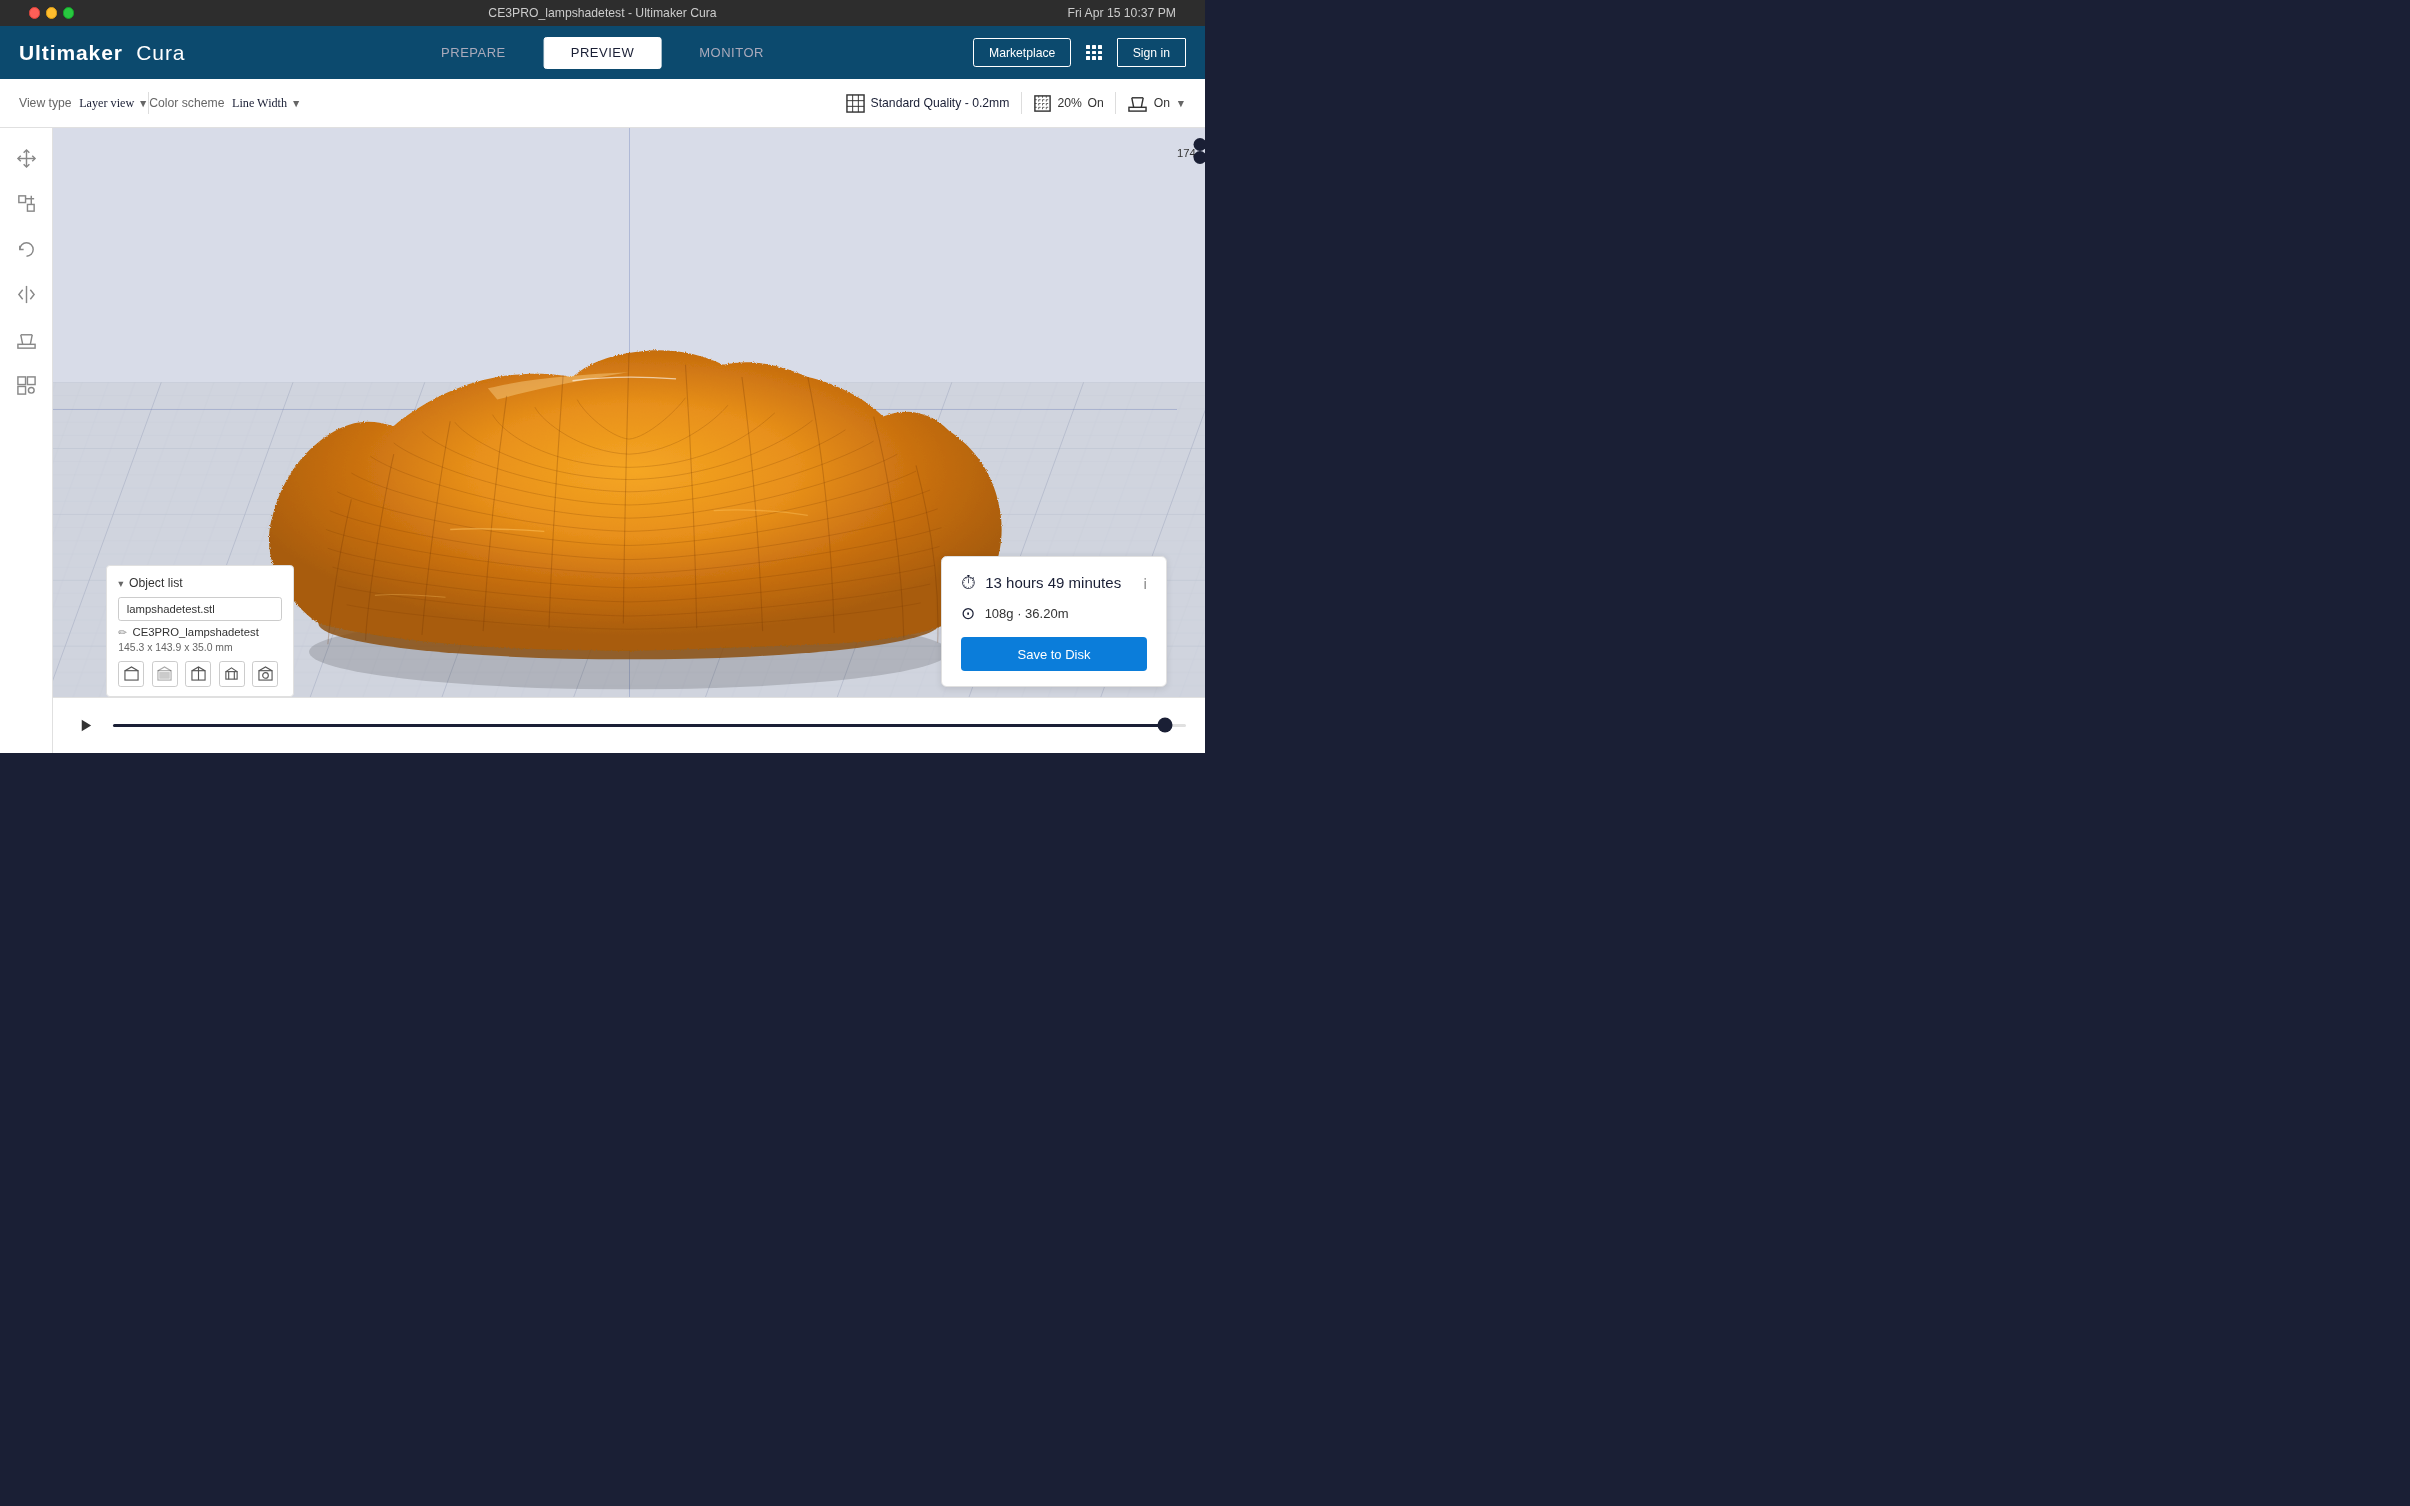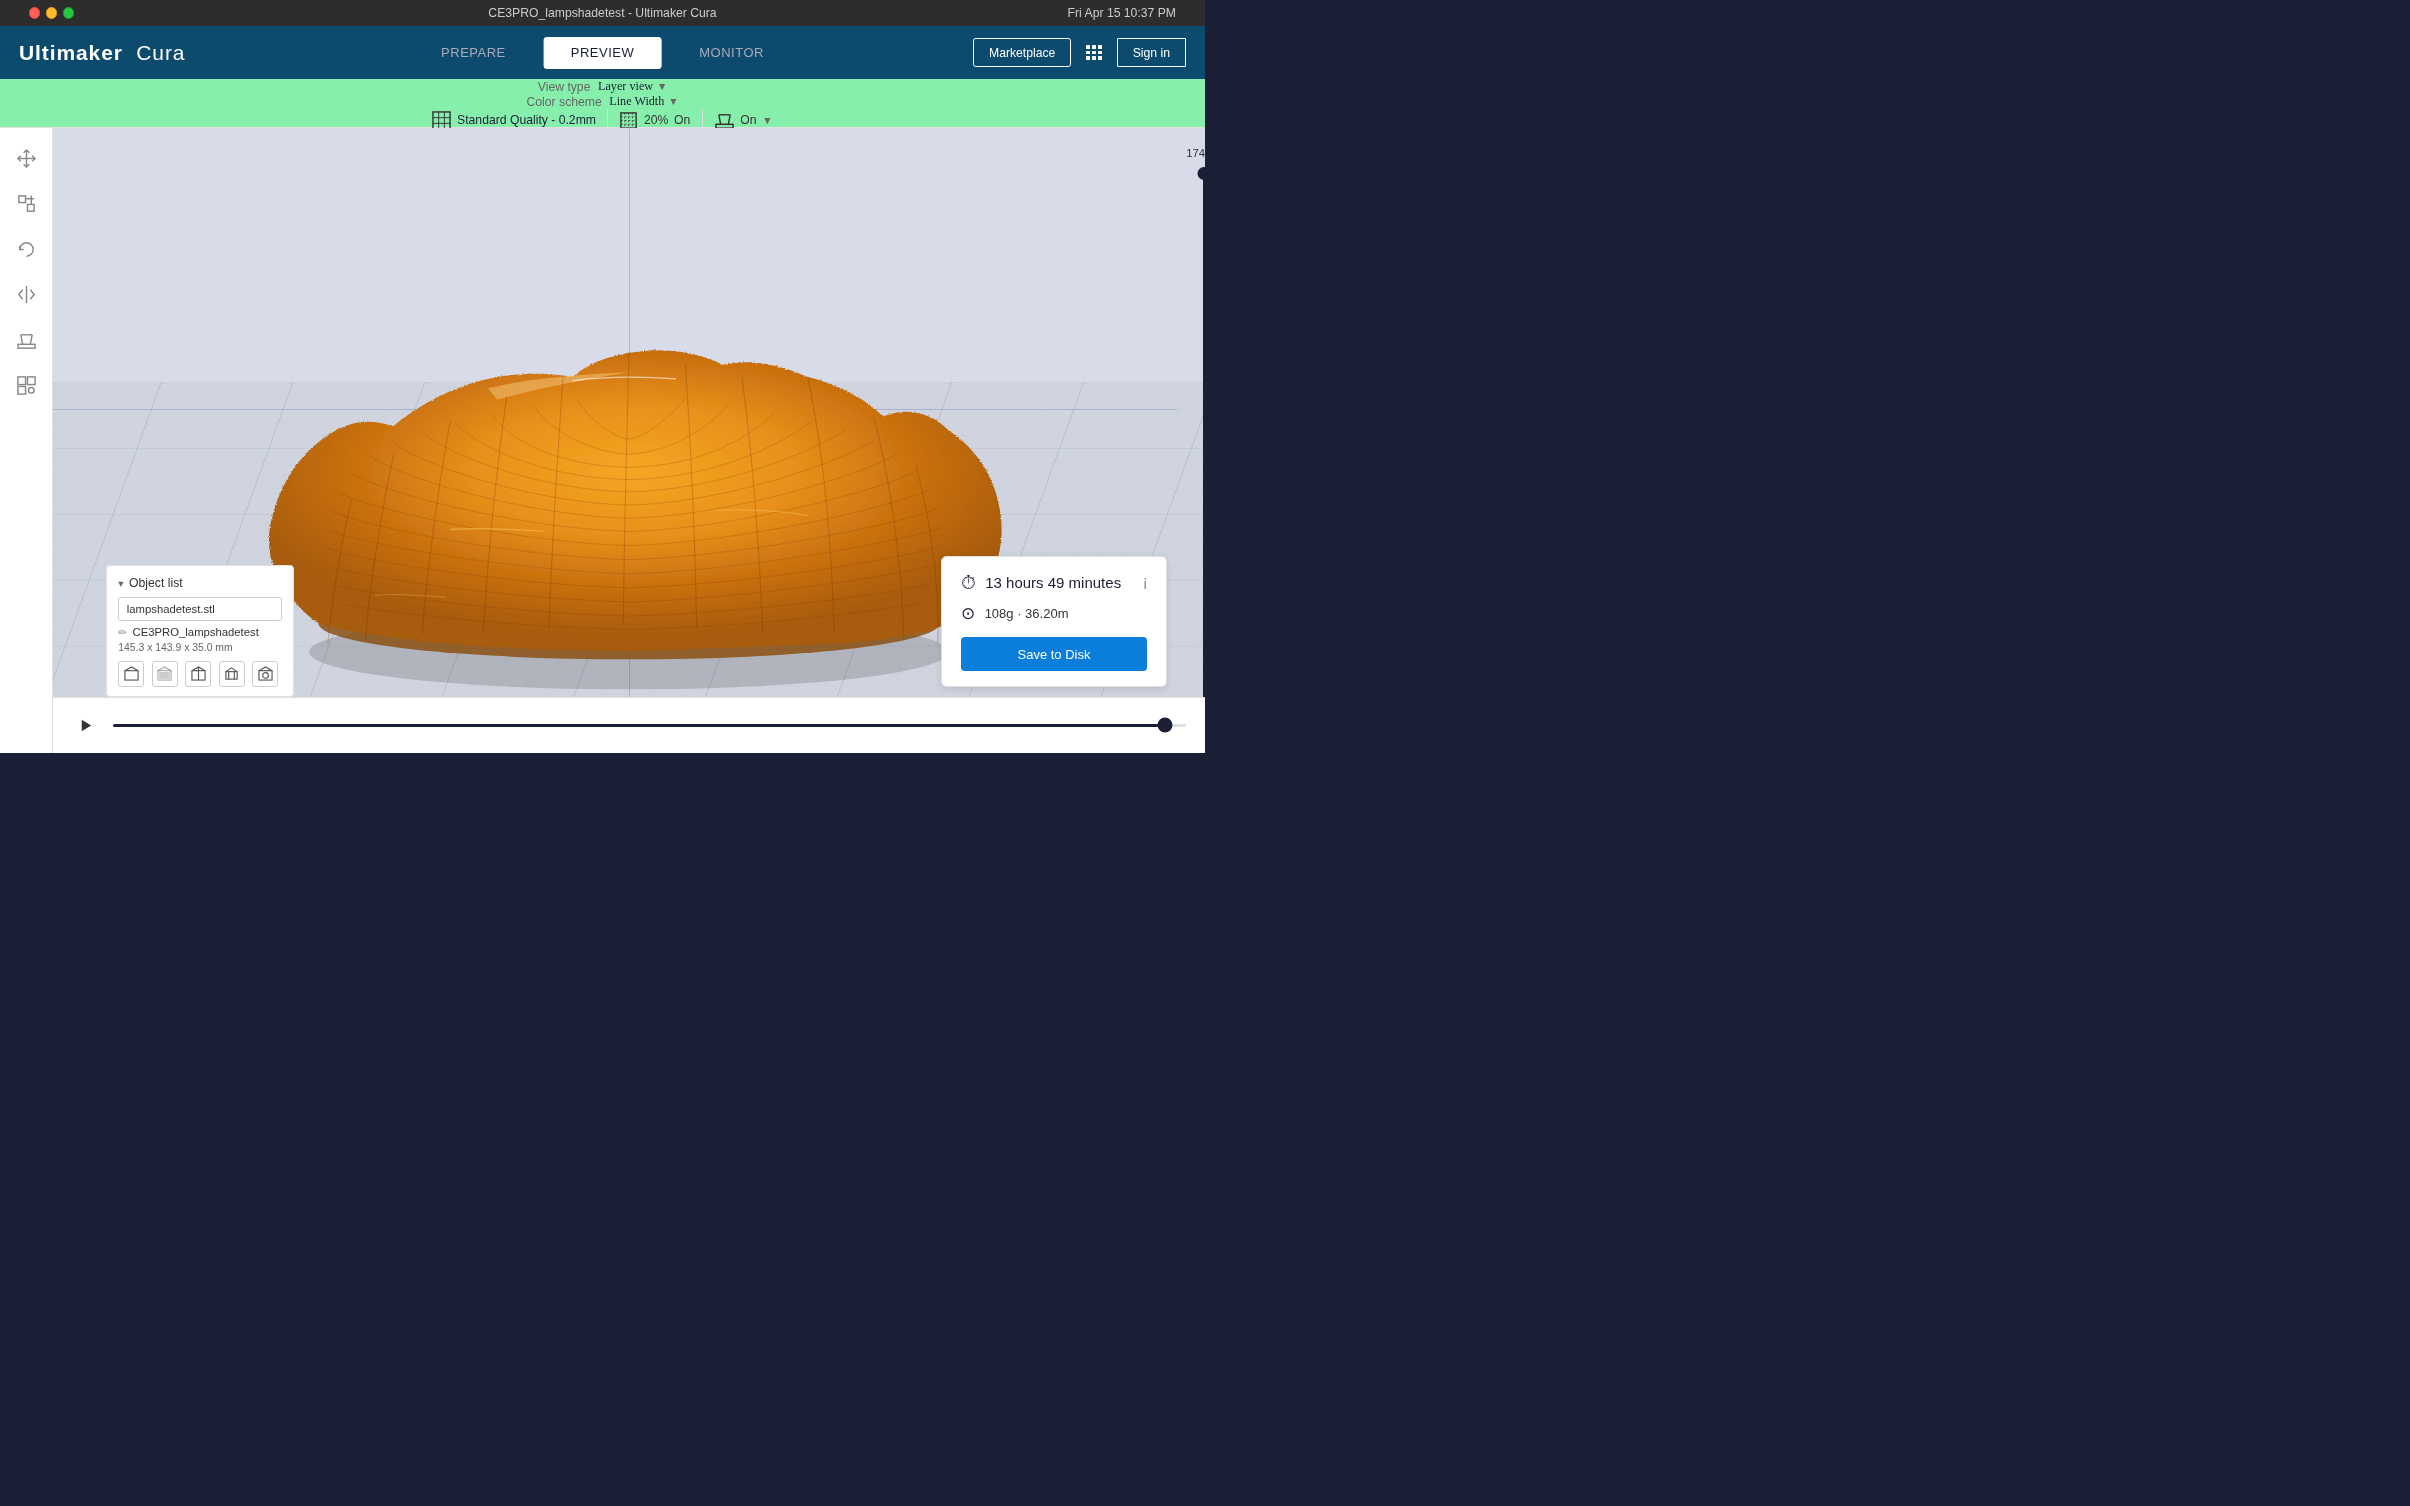--- a/index.html
+++ b/index.html
@@ -125,26 +125,25 @@
       color: white;
       border: 0.9px solid white;
       border-radius: 1px;
       font-size: 12.2px;
       cursor: pointer;
     }
 
     
     .toolbar {
       height: 49px;
-      background: #86efac;
+      background: #ffffff;
       display: flex;
       align-items: center;
       padding: 0 19px;
       border-bottom: 0.9px solid #e0e0e0;
-      flex-direction: column;
     }
     .toolbar-group {
       display: flex;
       align-items: center;
       gap: 7.5px;
     }
     .toolbar-label {
       color: #666;
       font-size: 12.2px;
     }
@@ -229,22 +228,22 @@
     }
 
     
     .layer-slider {
       position: absolute;
       right: 0;
       top: 19px;
       bottom: 19px;
       width: 28px;
       display: flex;
-      flex-direction: column;
-      align-items: flex-end;
+      flex-direction: row;
+      align-items: flex-start;
     }
     .layer-number {
       font-size: 11.3px;
       color: #333;
       margin-bottom: 3.8px;
       font-weight: 500;
     }
     .slider-track {
       flex: 1;
       width: 1.9px;

